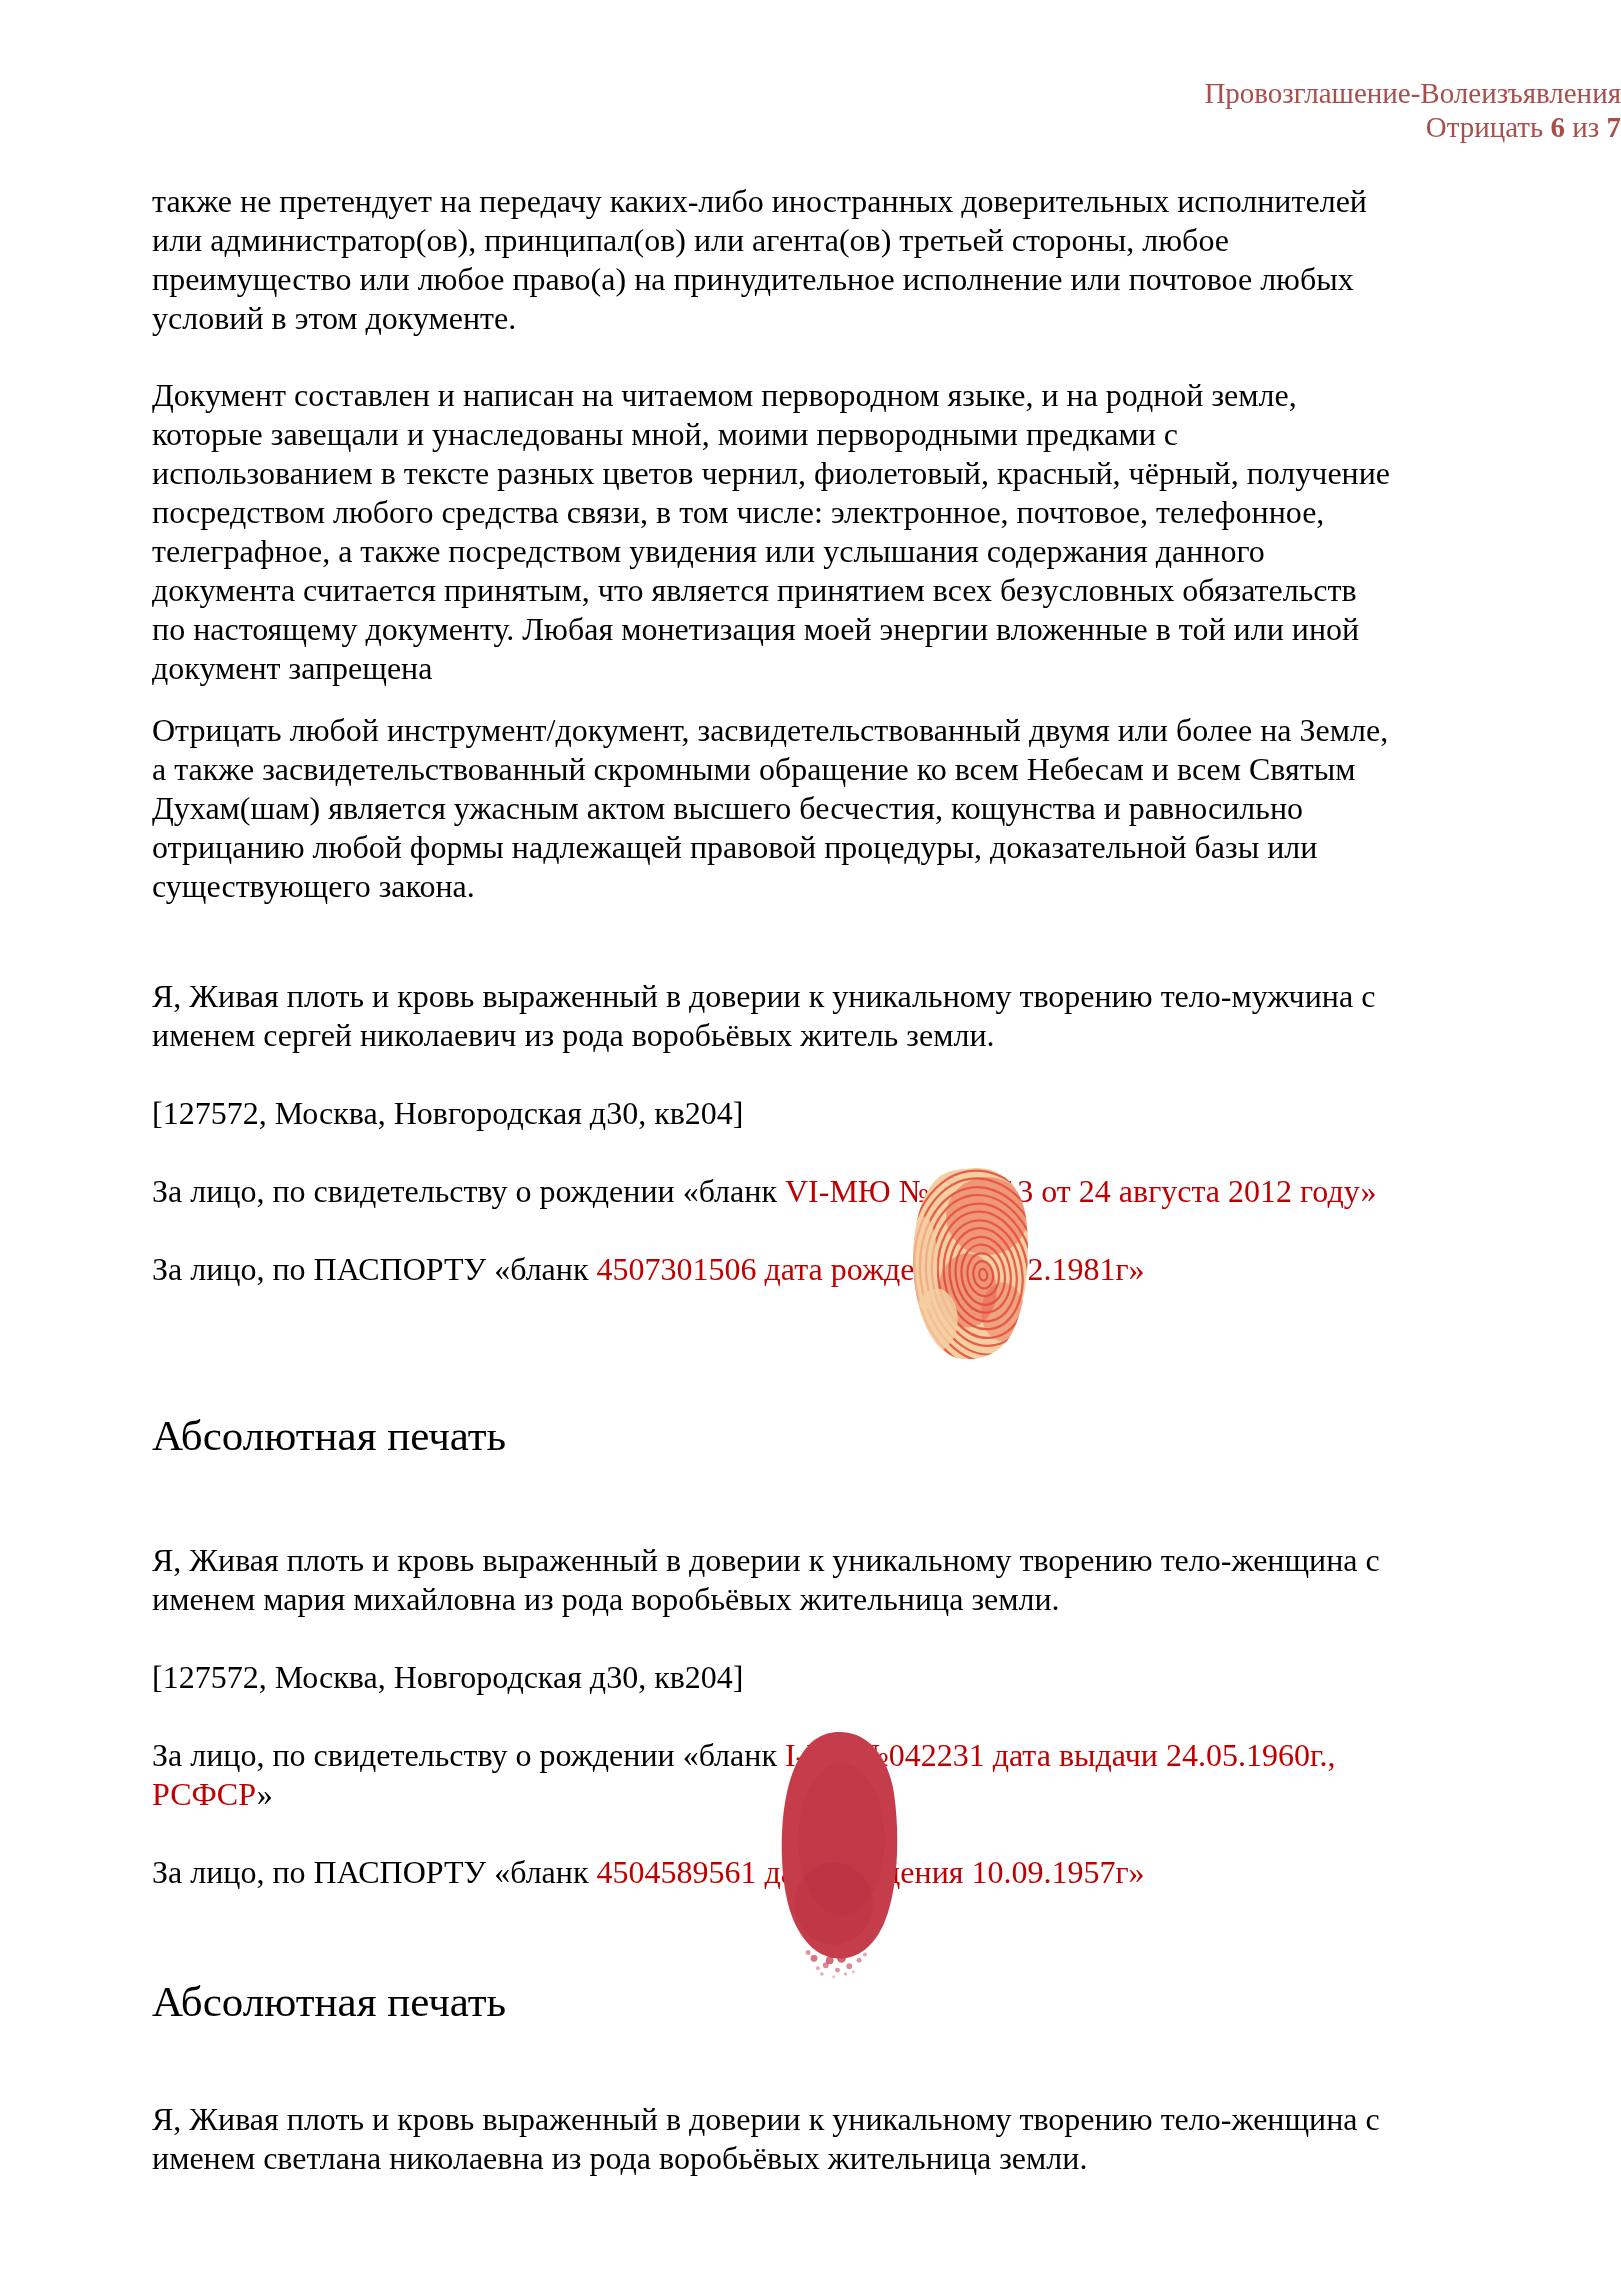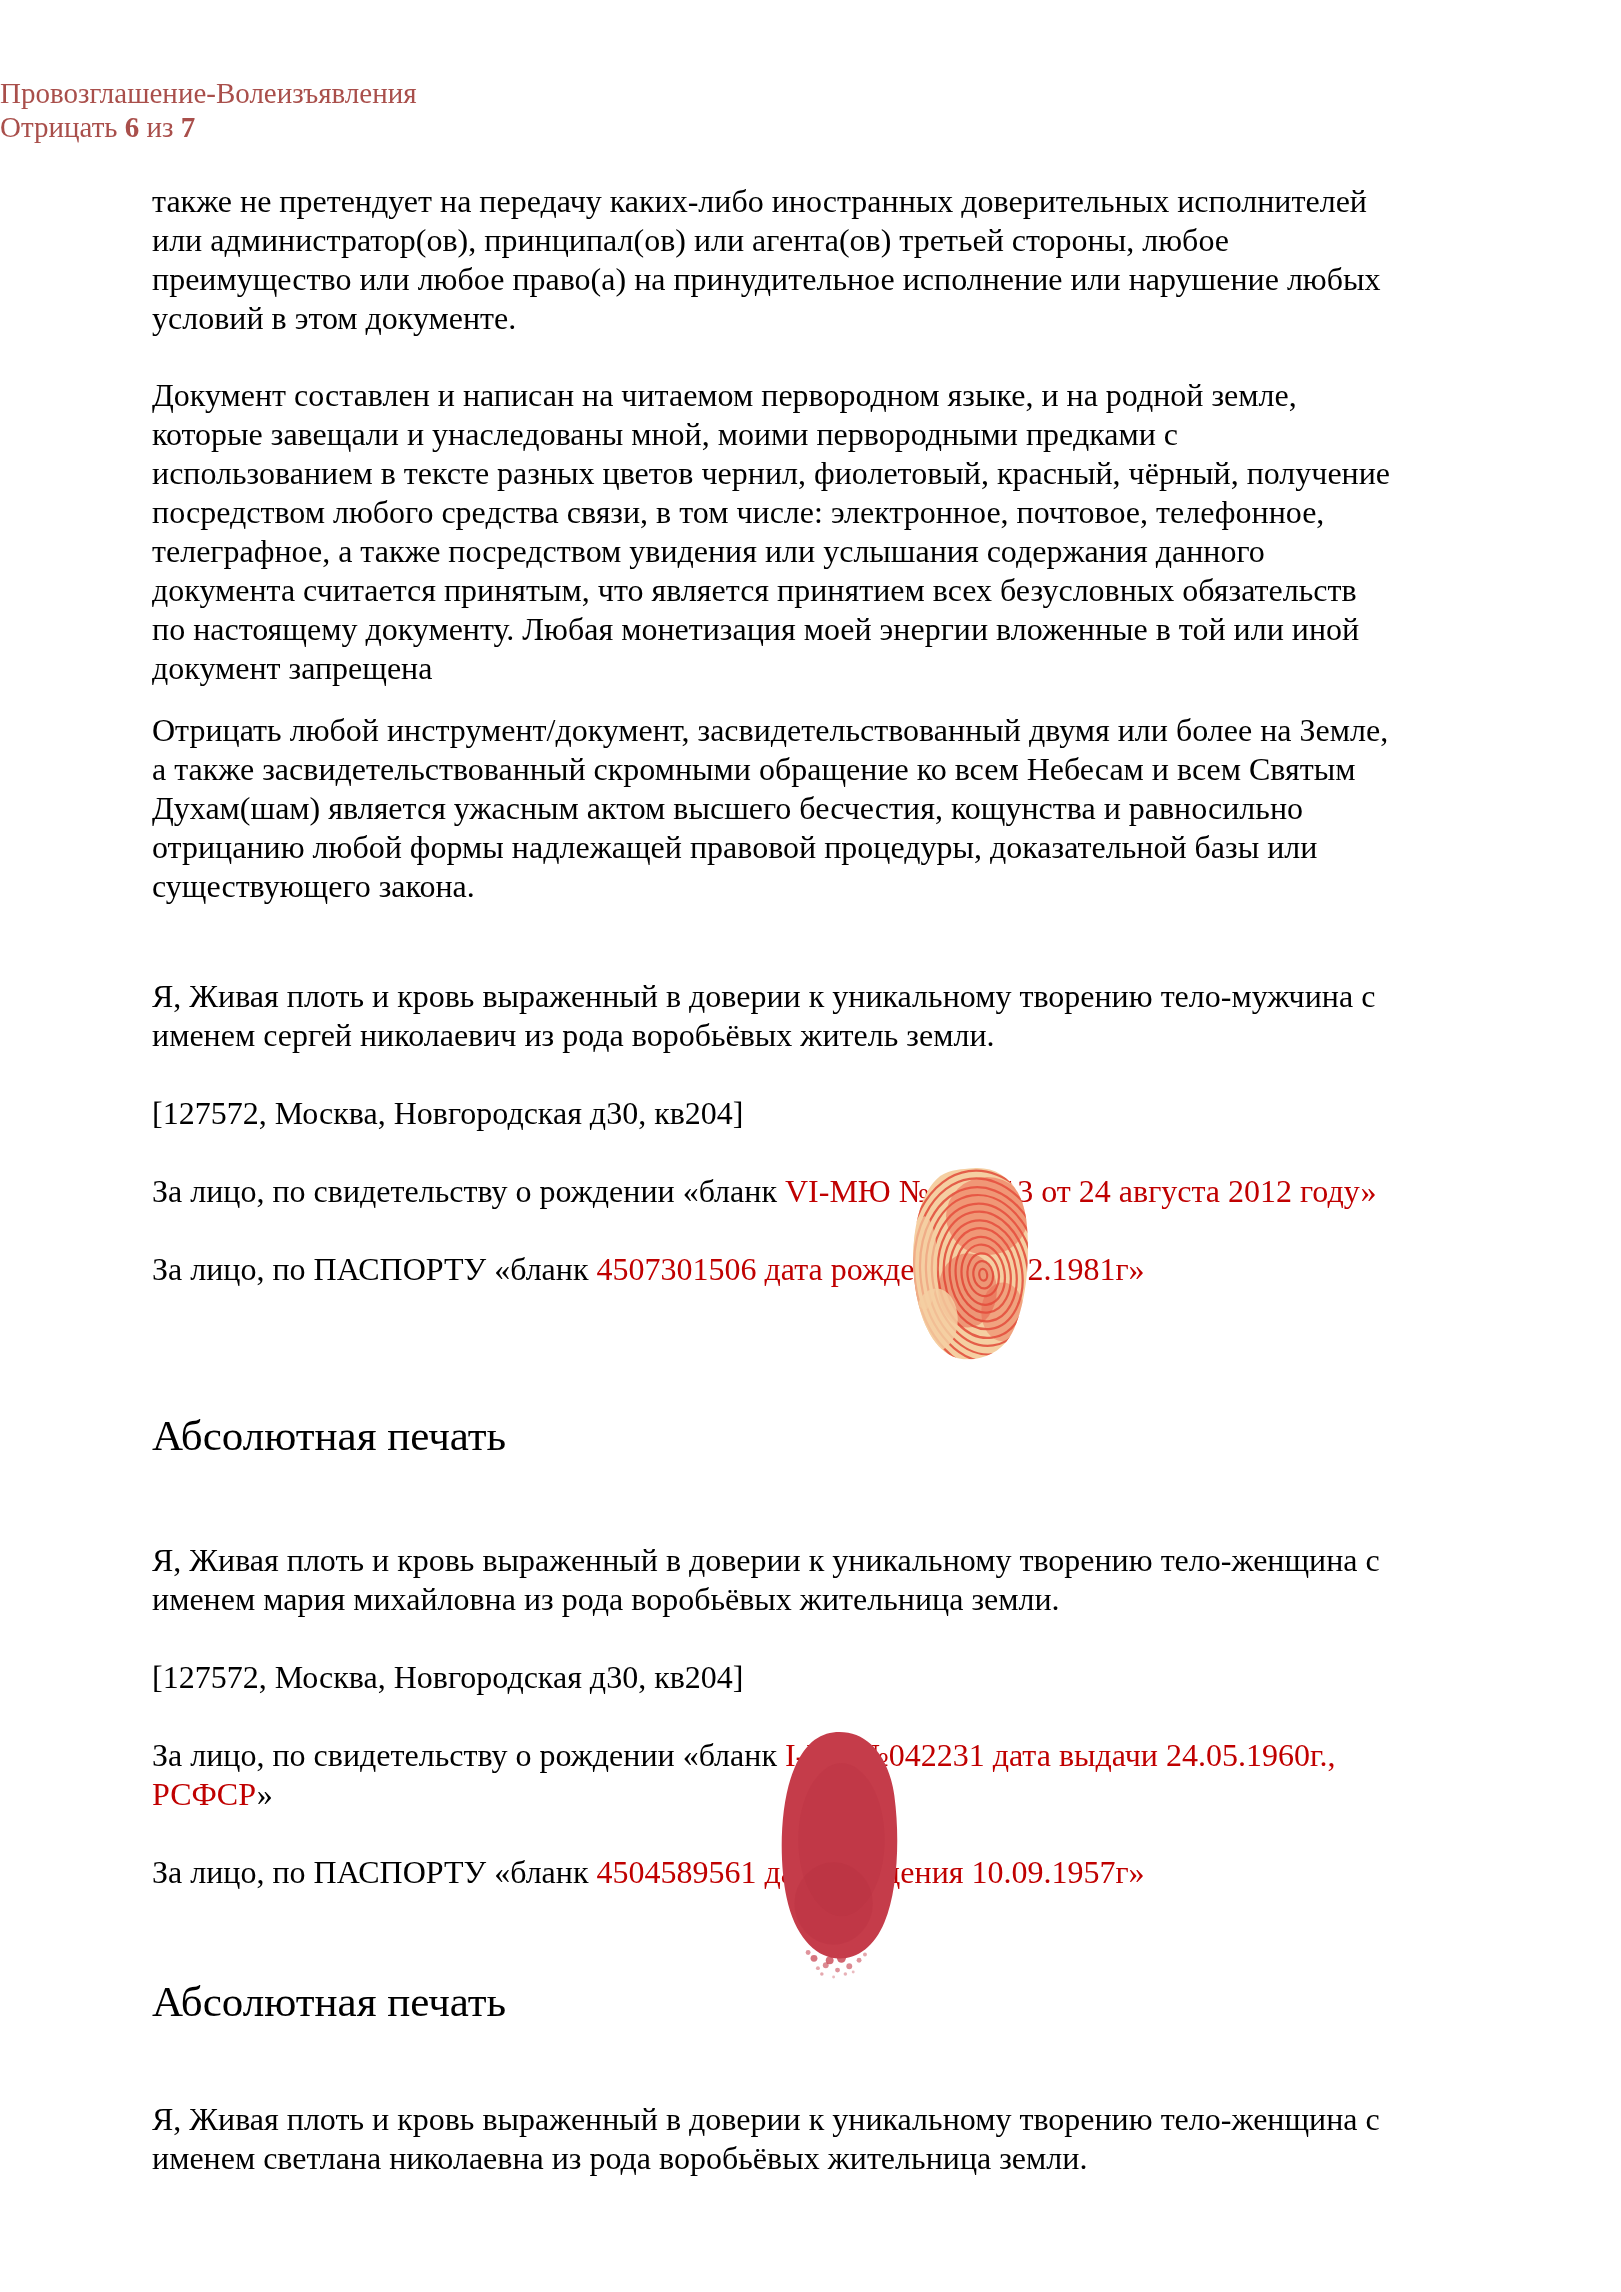--- a/index.html
+++ b/index.html
@@ -6,21 +6,21 @@
   .page{
     position:relative;
     width:1621px;height:2293px;
     background:var(--page-bg,#fff);
     font-family:"Liberation Serif","DejaVu Serif",serif;
     color:var(--text-black,#000);
     overflow:hidden;
   }
   .hdr{
     position:absolute;top:76px;left:0;width:1621px;
-    text-align:left;
+    text-align:right;
     color:var(--header-red,#a94f4b);
     font-size:29px;line-height:34px;
   }
   .para{
     position:absolute;left:152px;width:1421px;
     font-size:32px;line-height:39px;
     white-space:pre-line;
   }
   .caption{
     position:absolute;left:152px;width:1402px;
@@ -37,21 +37,21 @@
 
 <div class="page">
 
   <div class="hdr">
     <div>Провозглашение-Волеизъявления</div>
     <div><span>Отрицать </span><span class="bold">6</span><span> из </span><span class="bold">7</span></div>
   </div>
 
   <div class="para" style="top:182px">также не претендует на передачу каких-либо иностранных доверительных исполнителей
 или администратор(ов), принципал(ов) или агента(ов) третьей стороны, любое
-преимущество или любое право(а) на принудительное исполнение или нарушение любых
+преимущество или любое право(а) на принудительное исполнение или почтовое любых
 условий в этом документе.</div>
 
   <div class="para" style="top:711px">Отрицать любой инструмент/документ, засвидетельствованный двумя или более на Земле,
 а также засвидетельствованный скромными обращение ко всем Небесам и всем Святым
 Духам(шам) является ужасным актом высшего бесчестия, кощунства и равносильно
 отрицанию любой формы надлежащей правовой процедуры, доказательной базы или
 существующего закона.</div>
 
   <div class="para" style="top:376px">Документ составлен и написан на читаемом первородном языке, и на родной земле,
 которые завещали и унаследованы мной, моими первородными предками с

